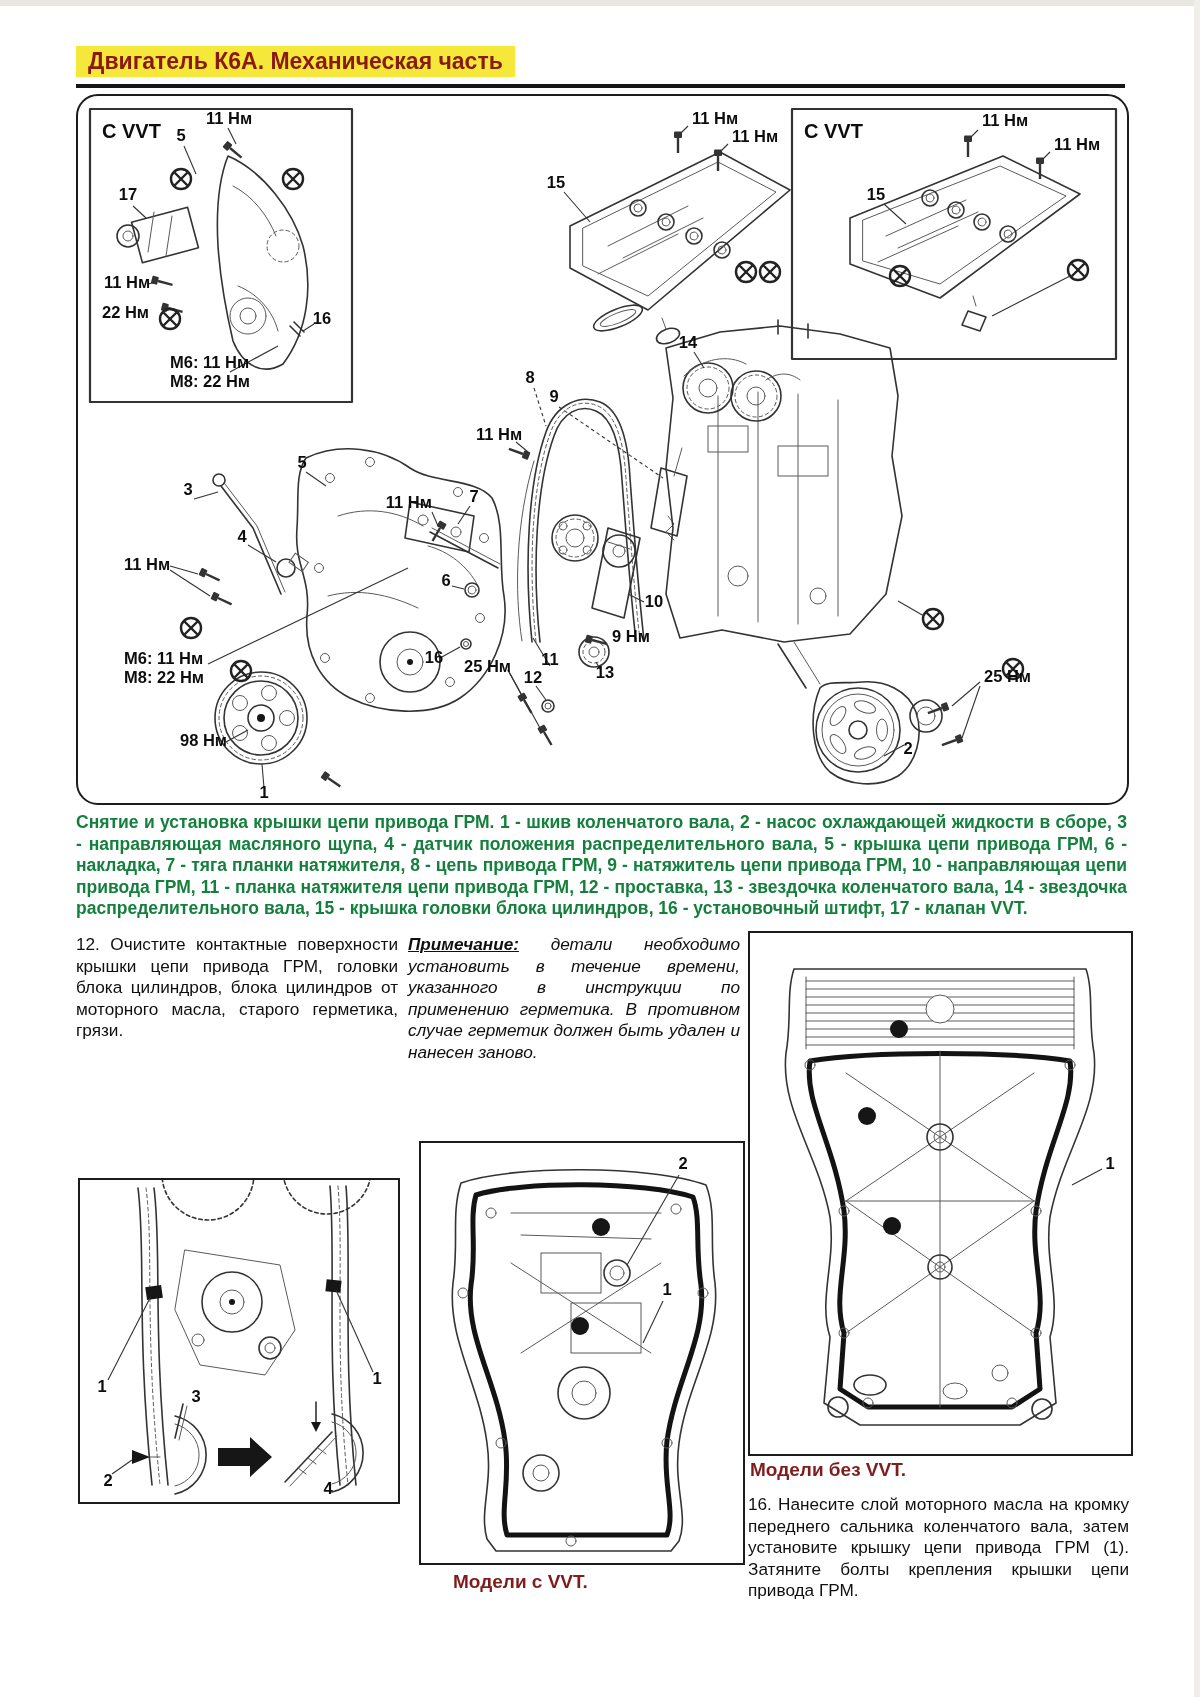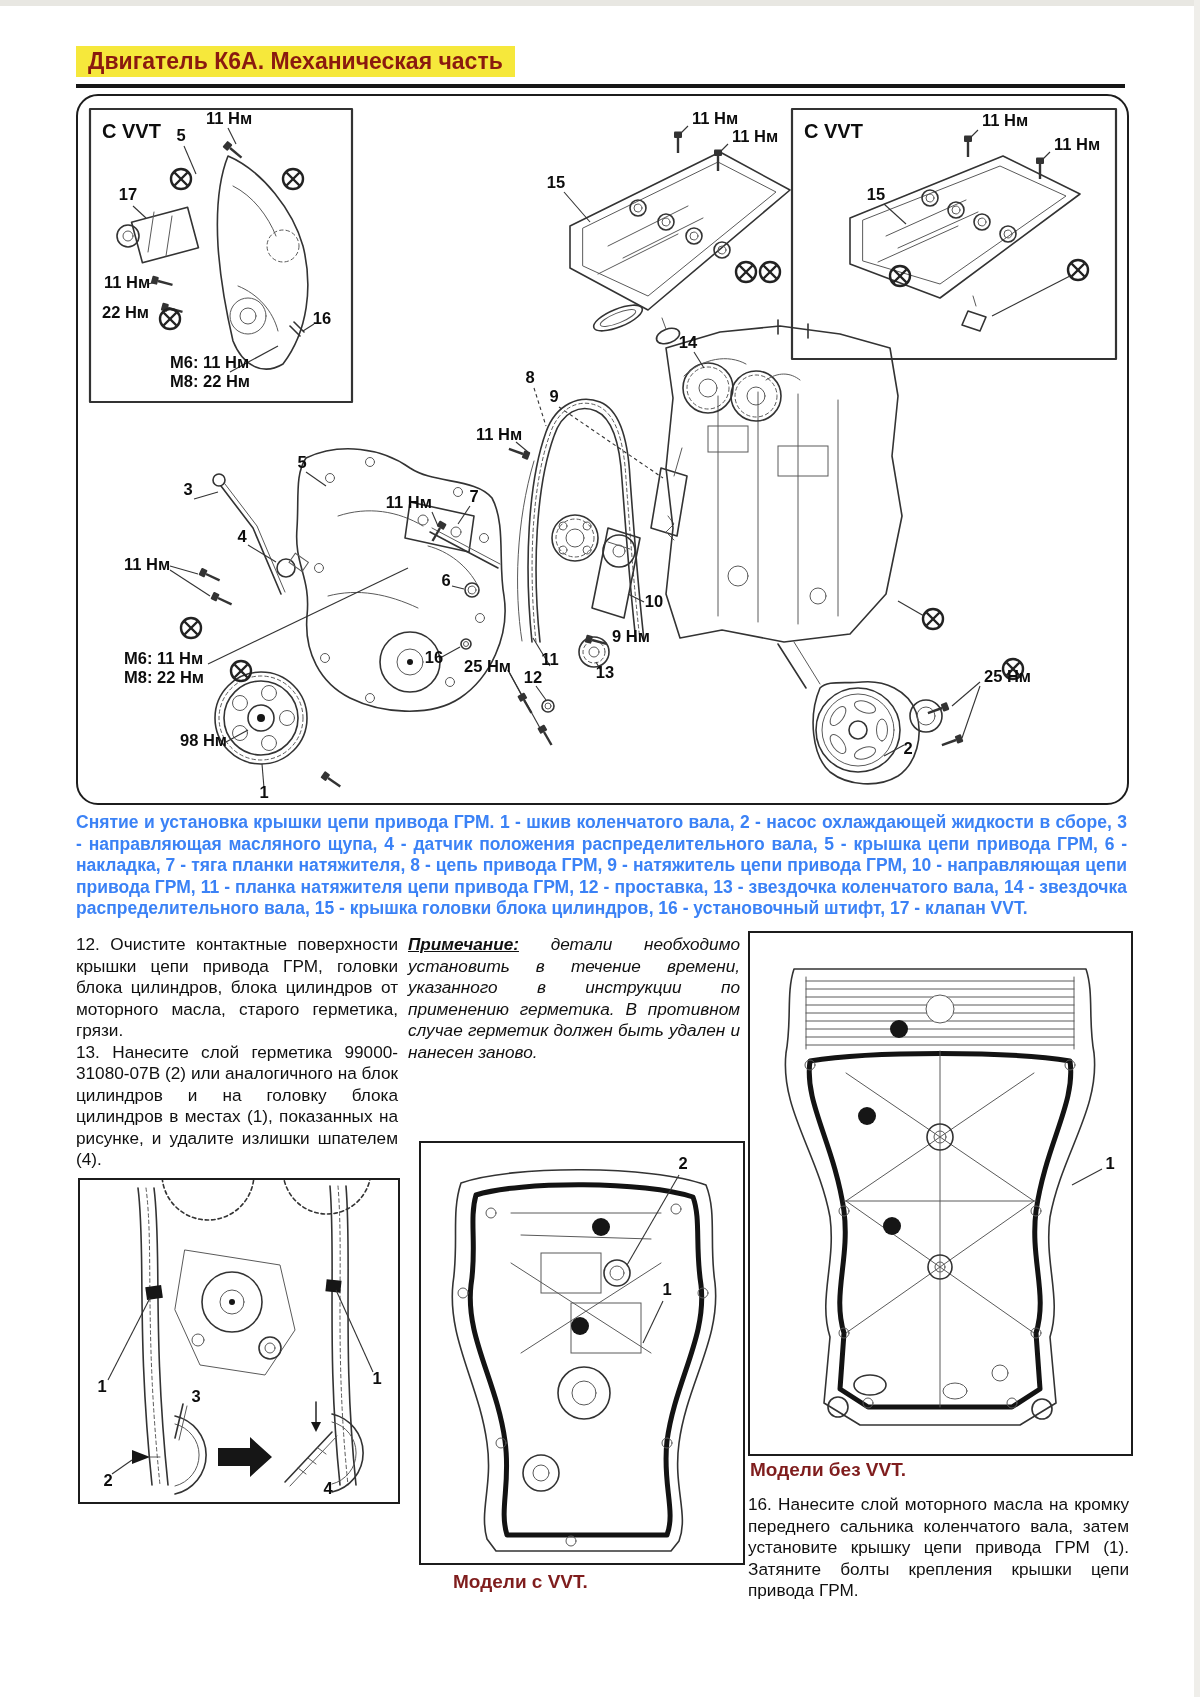--- a/index.html
+++ b/index.html
@@ -9,21 +9,21 @@
   .scan-edge-right{position:absolute;right:0;top:0;width:6px;height:1697px;background:#efeeea;}
   .page-num{position:absolute;left:82px;top:48px;font-size:24px;font-weight:bold;}
   .head-rule{position:absolute;left:76px;top:84px;width:1049px;height:4px;background:#161616;}
   .title-wrap{position:absolute;left:76px;top:46px;width:1049px;text-align:left;}
   .title-hl{display:inline-block;background:#f6e83b;color:#8a1a0f;font-weight:bold;
             font-size:23px;padding:2px 12px;}
   .figbox{position:absolute;background:#fff;border:2.5px solid #1c1c1c;}
   .body-txt{position:absolute;font-size:17.2px;line-height:1.25;text-align:justify;color:#101010;}
   .body-txt p{margin:0;}
   .cap-main{position:absolute;left:76px;top:812px;width:1051px;font-size:17.5px;font-weight:bold;
-            line-height:1.23;text-align:justify;color:#3b82f6;}
+            line-height:1.23;text-align:justify;color:#15803d;}
   .fig-cap{position:absolute;font-size:19px;font-weight:bold;color:#7f1d1d;}
   .ital{font-style:italic;}
   .note-lbl{font-style:italic;font-weight:bold;text-decoration:underline;}
   svg{display:block;}
   svg .s{fill:none;stroke:#333;stroke-width:1.6;stroke-linecap:round;stroke-linejoin:round;}
   svg .t{fill:none;stroke:#5a5a5a;stroke-width:1;stroke-linecap:round;}
   svg .th{fill:none;stroke:#131313;stroke-width:5;stroke-linejoin:round;}
   svg .d{stroke-dasharray:3.5 3;}
   svg .ld{stroke:#333;stroke-width:1.1;fill:none;}
   svg .f{fill:#161616;stroke:none;}
@@ -337,21 +337,20 @@
       <text class="lbl" x="610" y="252" text-anchor="middle">14</text>
       <text class="lbl" x="830" y="658" text-anchor="middle">2</text>
       <text class="lbl" x="906" y="586">25 Нм</text>
     </svg>
   </div>
 
   <div class="cap-main">Снятие и установка крышки цепи привода ГРМ. 1 - шкив коленчатого вала, 2 - насос охлаждающей жидкости в сборе, 3 - направляющая масляного щупа, 4 - датчик положения распределительного вала, 5 - крышка цепи привода ГРМ, 6 - накладка, 7 - тяга планки натяжителя, 8 - цепь привода ГРМ, 9 - натяжитель цепи привода ГРМ, 10 - направляющая цепи привода ГРМ, 11 - планка натяжителя цепи привода ГРМ, 12 - проставка, 13 - звездочка коленчатого вала, 14 - звездочка распределительного вала, 15 - крышка головки блока цилиндров, 16 - установочный штифт, 17 - клапан VVT.</div>
 
   <div class="body-txt" style="left:76px;top:934px;width:322px;">
     <p>12. Очистите контактные поверхности крышки цепи привода ГРМ, головки блока цилиндров, блока цилиндров от моторного масла, старого герметика, грязи.</p>
-    <p>13. Нанесите слой герметика 99000-31080-07В (2) или аналогичного на блок цилиндров и на головку блока цилиндров в местах (1), показанных на рисунке, и удалите излишки шпателем (4).</p>
   </div>
 
   <div class="body-txt" style="left:408px;top:934px;width:332px;">
     <p class="ital"><span class="note-lbl">Примечание:</span><span> детали необходимо установить в течение времени, указанного в инструкции по применению герметика. В противном случае герметик должен быть удален и нанесен заново.</span></p>
   </div>
 
   <div class="figbox" style="left:78px;top:1178px;width:318px;height:322px;">
     <svg viewBox="0 0 314 318" width="314" height="318">
       <g>
         <circle cx="128" cy="-6" r="46" class="s d"></circle>

